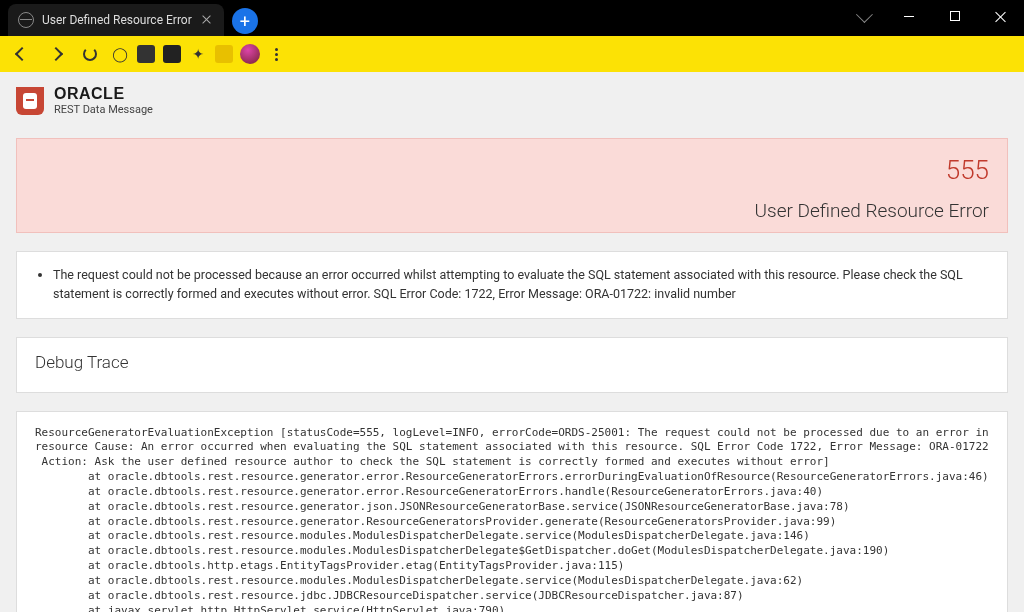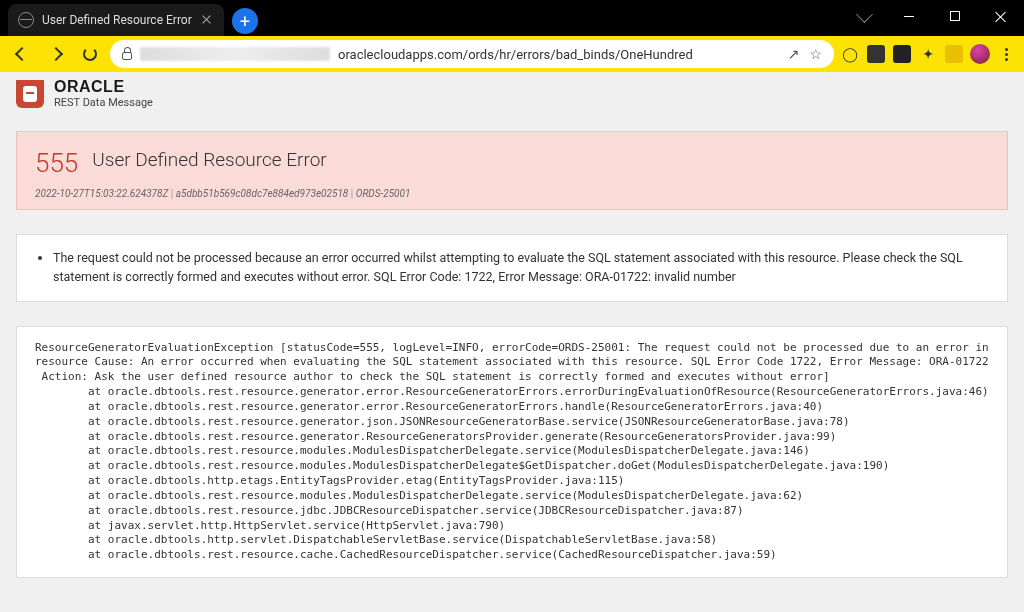--- a/index.html
+++ b/index.html
@@ -208,20 +208,21 @@
       padding: 0 0 20px 0;
     }
 
     
     .brand-header {
       background: #f0f0f0;
       padding: 6px 16px;
       display: flex;
       align-items: center;
       gap: 10px;
+      margin-top: 7px;
     }
     .brand-logo {
       width: 28px; height: 28px;
       background: #c74634;
       border-radius: 0 0 6px 6px;
       position: relative;
       display: flex; align-items: center; justify-content: center;
     }
     .brand-logo::before {
       content: "";
@@ -249,21 +250,21 @@
     }
 
     
     .error-panel {
       margin: 16px 16px 0 16px;
       background: #fadbd8;
       border: 1px solid #f1c0bc;
       padding: 16px 18px 10px 18px;
     }
     .error-title-row {
-      display: flex; align-items: flex-start; gap: 14px;
+      display: flex; align-items: flex-end; gap: 14px; flex-direction: column;
     }
     .error-code {
       font-size: 26px;
       font-weight: 300;
       color: #c0392b;
     }
     .error-title {
       font-size: 19px;
       font-weight: 300;
       color: #333;
@@ -275,21 +276,21 @@
       color: #666;
     }
     .error-meta span + span::before {
       content: " | ";
       color: #999;
       font-style: normal;
     }
 
     
     .msg-panel, .section-panel {
-      margin: 24px 16px 0 16px;
+      margin: 18px 16px 0 16px;
       background: #fff;
       border: 1px solid #ddd;
       padding: 14px 18px;
     }
     .msg-panel ul { padding-left: 18px; }
     .msg-panel li {
       font-size: 12.5px;
       color: #333;
       line-height: 1.5;
     }
@@ -343,29 +344,20 @@
 <div class="addr-row">
   <div class="nav-btn">
       <div class="arrow-left"></div>
     </div>
   <div class="nav-btn">
       <div class="arrow-right"></div>
     </div>
   <div class="nav-btn">
       <div class="reload-icon"></div>
     </div>
-  <div class="addr-bar">
-    <div class="lock-icon"></div>
-    <span class="url-blur"></span>
-    <span>oraclecloudapps.com/ords/hr/errors/bad_binds/OneHundred</span>
-    <div class="addr-actions">
-      <span class="share-icon">↗</span>
-      <span class="star-icon">☆</span>
-    </div>
-  </div>
   <div class="toolbar-icons">
     <div class="tb-icon">◯</div>
     <div class="tb-icon">
         <div class="ext-badge"></div>
       </div>
     <div class="tb-icon">
         <div class="ext-badge" style="background:#222"></div>
       </div>
     <div class="tb-icon">✦</div>
     <div class="tb-icon">
@@ -391,31 +383,31 @@
         <div class="brand-oracle">ORACLE</div>
         <div class="brand-sub">REST Data Message</div>
       </div>
     </div>
 
     <div class="error-panel">
       <div class="error-title-row">
         <span class="error-code">555</span>
         <span class="error-title">User Defined Resource Error</span>
       </div>
-      <div class="error-meta">
-        <span>2022-10-27T15:03:22.624378Z</span><span>a5dbb51b569c08dc7e884ed973e02518</span><span>ORDS-25001</span>
-      </div>
     </div>
 
     <div class="msg-panel">
       <ul>
         <li>The request could not be processed because an error occurred whilst attempting to evaluate the SQL statement associated with this resource. Please check the SQL statement is correctly formed and executes without error. SQL Error Code: 1722, Error Message: ORA-01722: invalid number</li>
       </ul>
     </div>
 
+    <div class="section-panel">
+      <div class="section-title">Debug Trace</div>
+    </div>
 
     <div class="section-panel">
       <div class="stack-pre">ResourceGeneratorEvaluationException [statusCode=555, logLevel=INFO, errorCode=ORDS-25001: The request could not be processed due to an error in a user defined
 resource Cause: An error occurred when evaluating the SQL statement associated with this resource. SQL Error Code 1722, Error Message: ORA-01722: invalid number
  Action: Ask the user defined resource author to check the SQL statement is correctly formed and executes without error]
         at oracle.dbtools.rest.resource.generator.error.ResourceGeneratorErrors.errorDuringEvaluationOfResource(ResourceGeneratorErrors.java:46)
         at oracle.dbtools.rest.resource.generator.error.ResourceGeneratorErrors.handle(ResourceGeneratorErrors.java:40)
         at oracle.dbtools.rest.resource.generator.json.JSONResourceGeneratorBase.service(JSONResourceGeneratorBase.java:78)
         at oracle.dbtools.rest.resource.generator.ResourceGeneratorsProvider.generate(ResourceGeneratorsProvider.java:99)
         at oracle.dbtools.rest.resource.modules.ModulesDispatcherDelegate.service(ModulesDispatcherDelegate.java:146)

